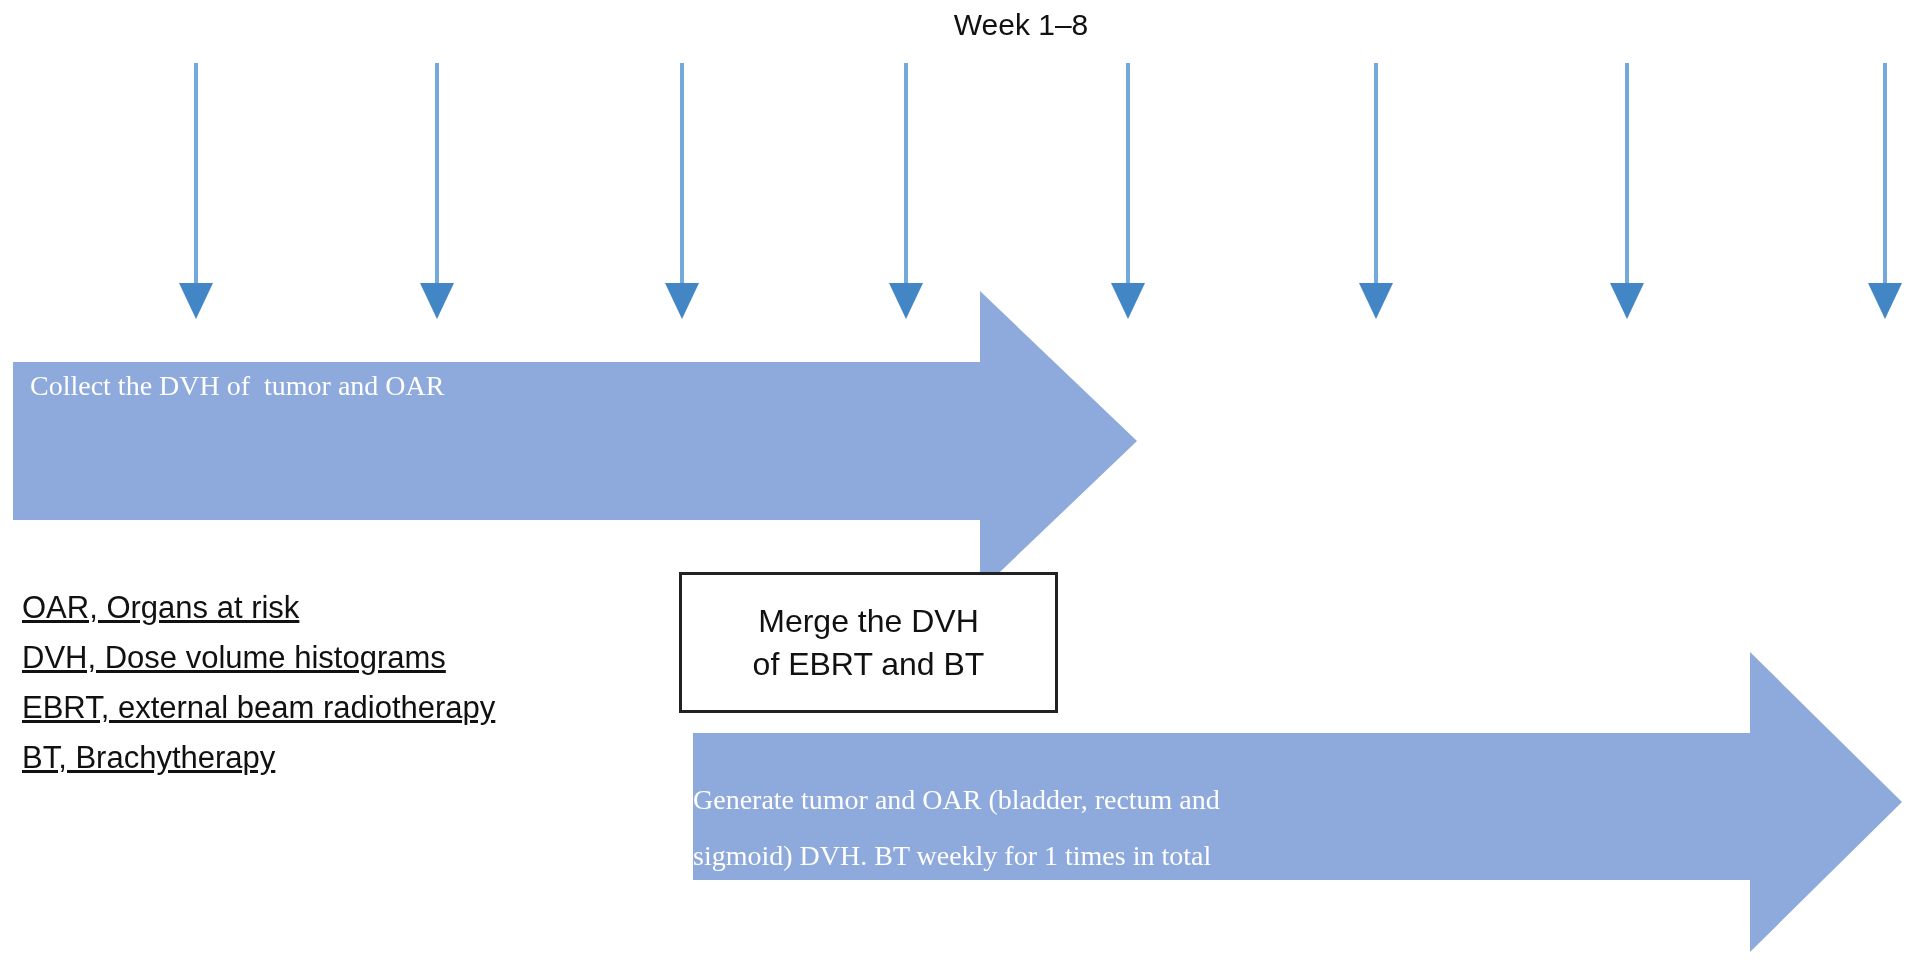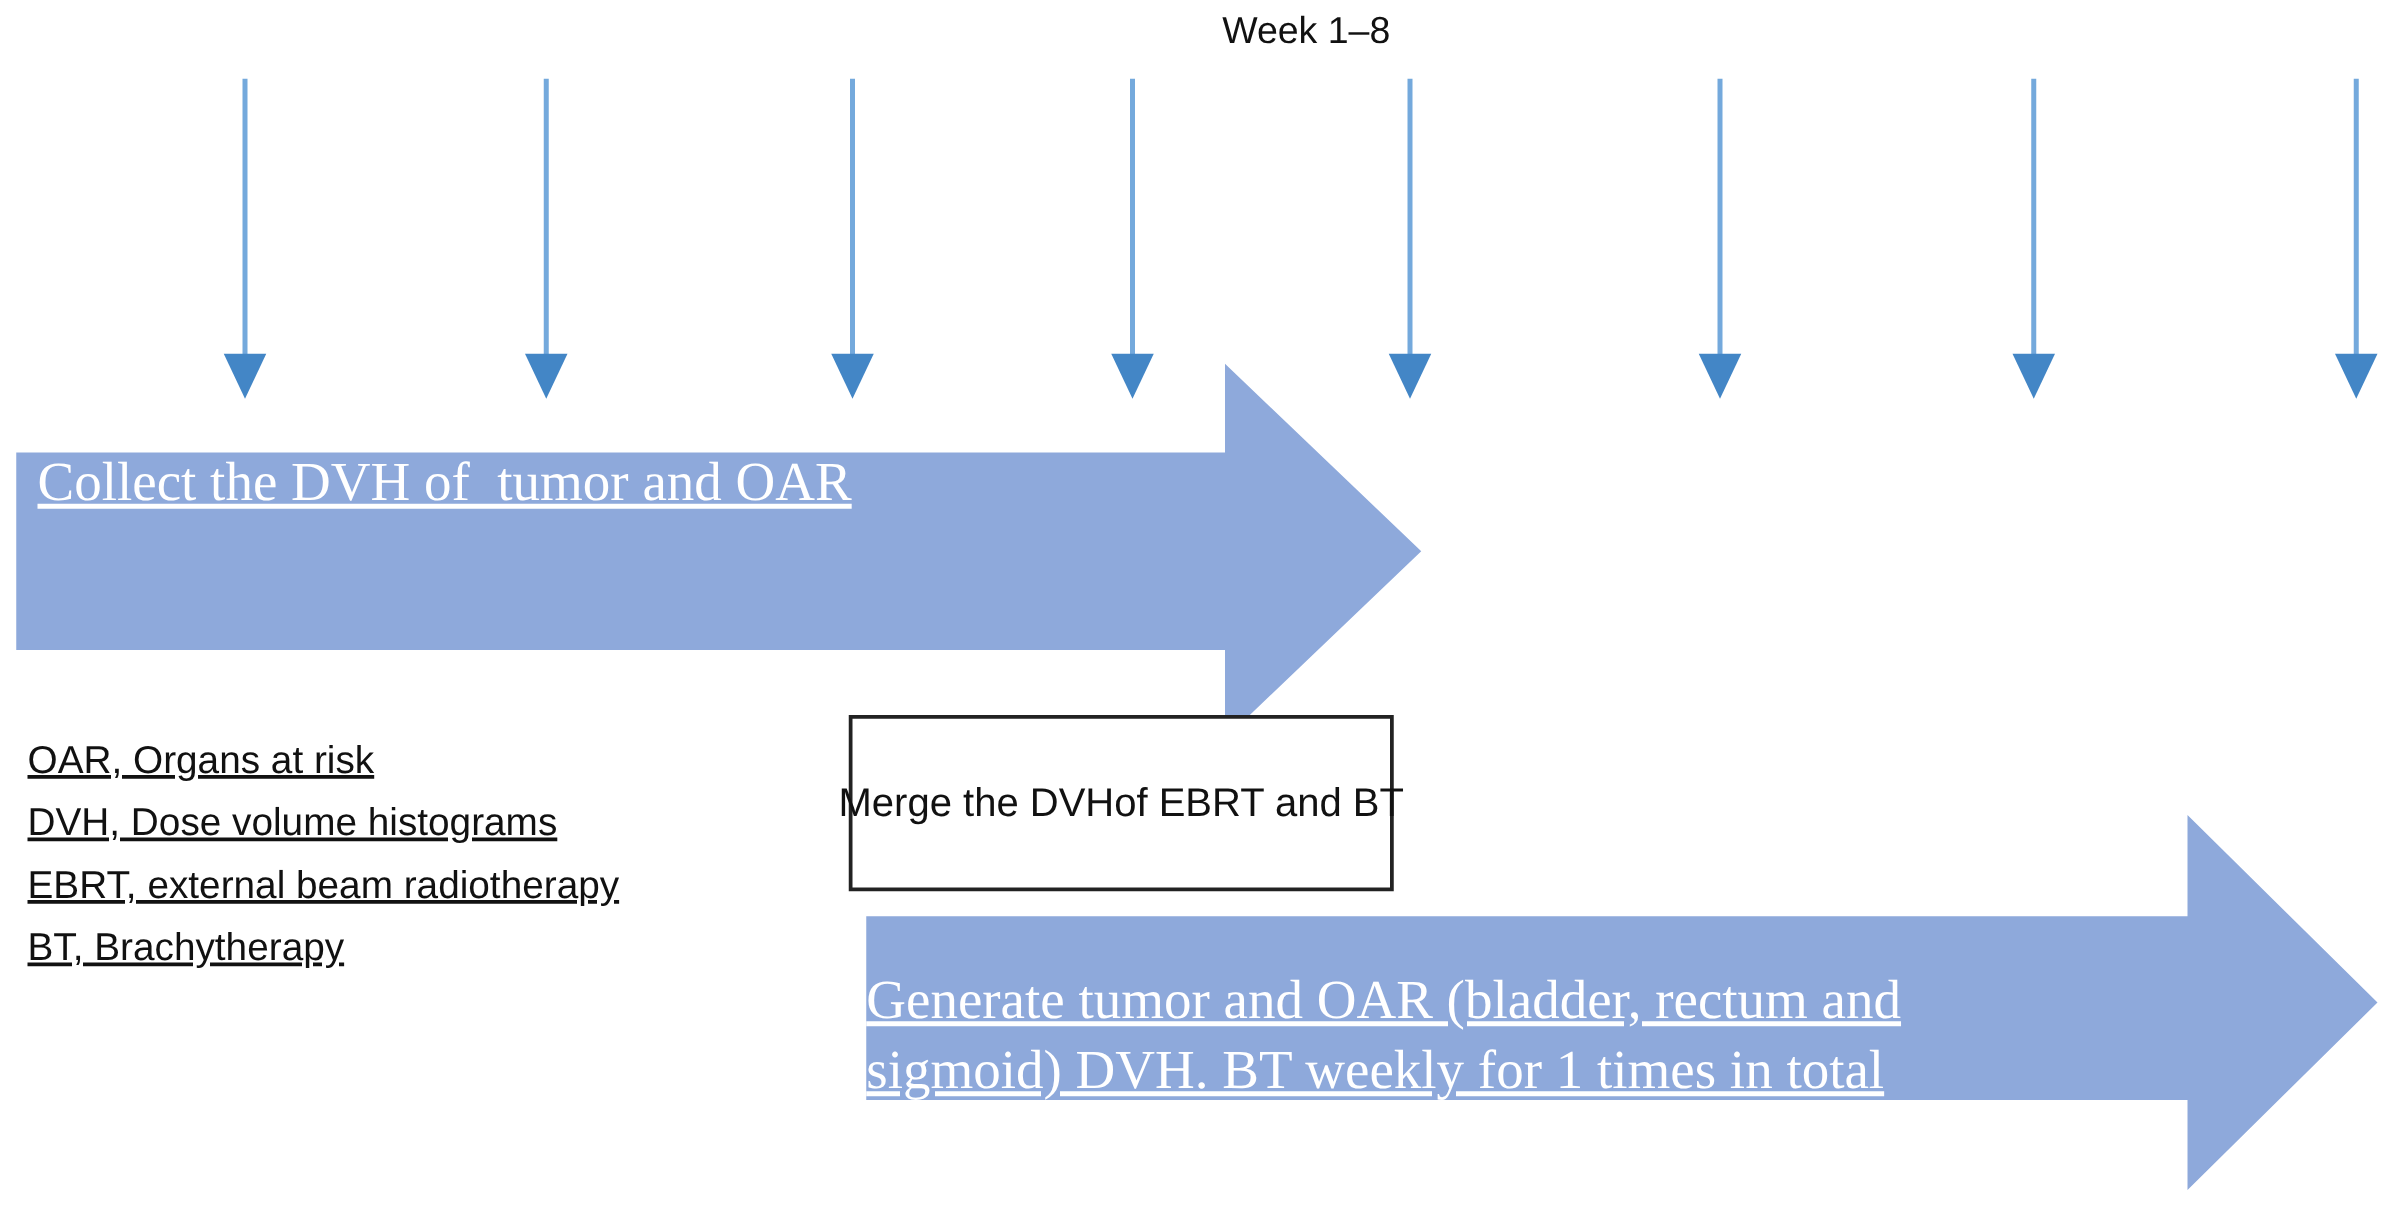--- a/index.html
+++ b/index.html
@@ -18,21 +18,20 @@
 
   
   .week-label {
     position: absolute;
     top: 8px;
     left: 1021px;
     transform: translateX(-50%);
     font-size: 30px;
     color: var(--text-color, #111);
     white-space: pre;
-    margin-left: 24px;
   }
 
   
   .down-arrow {
     position: absolute;
     top: 63px;
     width: 34px;
     height: 256px;
     transform: translateX(-50%);
   }
@@ -62,24 +61,23 @@
     position: absolute;
     inset: 0;
     z-index: 1;
   }
 
   
   .big-arrow-text {
     position: absolute;
     z-index: 3;
     font-family: "Liberation Serif", serif;
-    font-size: 44px;
+    font-size: 28px;
     line-height: 60px;
     color: var(--big-arrow-text, #ffffff);
-    text-decoration: underline;
   }
   .big-arrow-text .line { white-space: pre; }
   #ebrt-text {
     left: 30px;
     top: 356px;
   }
   #bt-text {
     left: 693px;
     top: 772px;
     width: 1057px;
@@ -98,28 +96,28 @@
     color: var(--text-color, #111);
     text-decoration: underline;
   }
   .legend .line { white-space: pre; }
 
   
   .merge-box {
     position: absolute;
     left: 679px;
     top: 572px;
-    width: 436px;
+    width: 379px;
     height: 141px;
     box-sizing: border-box;
     background: var(--box-bg, #ffffff);
     border: 3px solid var(--box-border, #222222);
     z-index: 2;
     display: flex;
-    flex-direction: row;
+    flex-direction: column;
     align-items: center;
     justify-content: center;
     font-size: 32px;
     line-height: 43px;
     color: var(--text-color, #111);
     text-align: center;
   }
   .merge-box .line { white-space: pre; }
 </style>
 </head>

